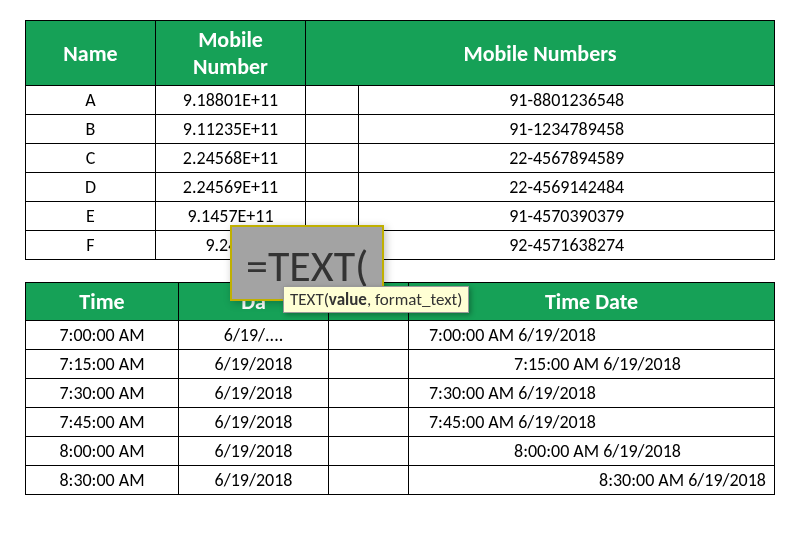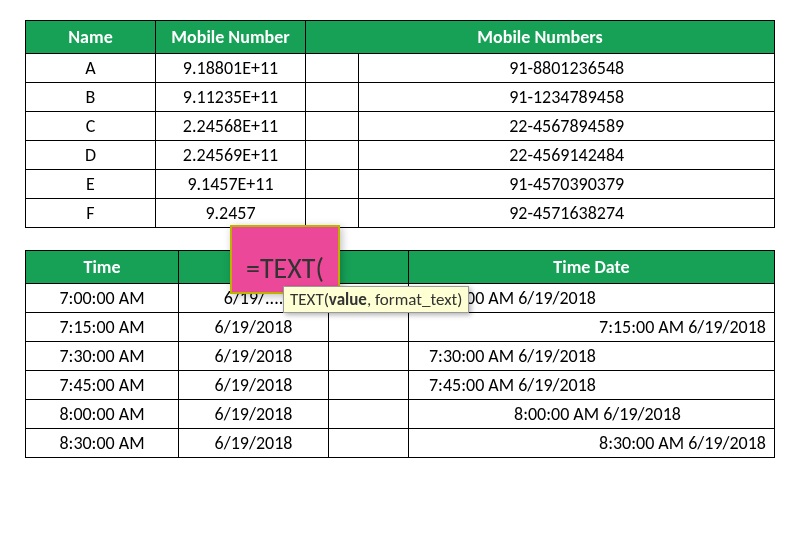--- a/index.html
+++ b/index.html
@@ -18,21 +18,21 @@
     }
     table {
       border-collapse: collapse;
       width: 100%;
       margin-bottom: 22px;
     }
     th {
       background: #16a157;
       color: #fff;
       font-weight: bold;
-      font-size: 18px;
+      font-size: 22px;
       padding: 5px 12px;
       border: 1px solid #000;
       text-align: center;
     }
     td {
       border: 1px solid #000;
       font-size: 18px;
       padding: 3px 8px;
       text-align: center;
       height: 28px;
@@ -42,24 +42,24 @@
     .col-mobiles { width: auto; }
     .col-time { width: 153px; }
     .col-date { width: 150px; }
     .col-gap { width: 80px; }
     .col-timedate { width: auto; }
     .gap-col { border: 1px solid #000; }
     .formula-overlay {
       position: absolute;
       top: 225px;
       left: 230px;
-      background: #ec4899;
+      background: #a3a3a3;
       border: 2px solid #c0b000;
-      padding: 24px 14px 6px 14px;
-      font-size: 28px;
+      padding: 12px 14px 6px 14px;
+      font-size: 44px;
       font-family: Calibri, Arial, sans-serif;
       color: #333;
       box-shadow: 2px 2px 8px rgba(0,0,0,0.25);
       z-index: 10;
     }
     .formula-overlay .handle {
       position: absolute;
       bottom: -4px;
       right: -4px;
       width: 8px;
@@ -149,21 +149,21 @@
     <tr>
       <td>7:00:00 AM</td>
       <td>6/19/....</td>
       <td class="gap-col"></td>
       <td style="text-align:left;padding-left:20px">7:00:00 AM 6/19/2018</td>
     </tr>
     <tr>
       <td>7:15:00 AM</td>
       <td>6/19/2018</td>
       <td class="gap-col"></td>
-      <td style="text-align:right;padding-left:20px">7:15:00 AM 6/19/2018</td>
+      <td style="text-align:center;padding-left:20px">7:15:00 AM 6/19/2018</td>
     </tr>
     <tr>
       <td>7:30:00 AM</td>
       <td>6/19/2018</td>
       <td class="gap-col"></td>
       <td style="text-align:left;padding-left:20px">7:30:00 AM 6/19/2018</td>
     </tr>
     <tr>
       <td>7:45:00 AM</td>
       <td>6/19/2018</td>

